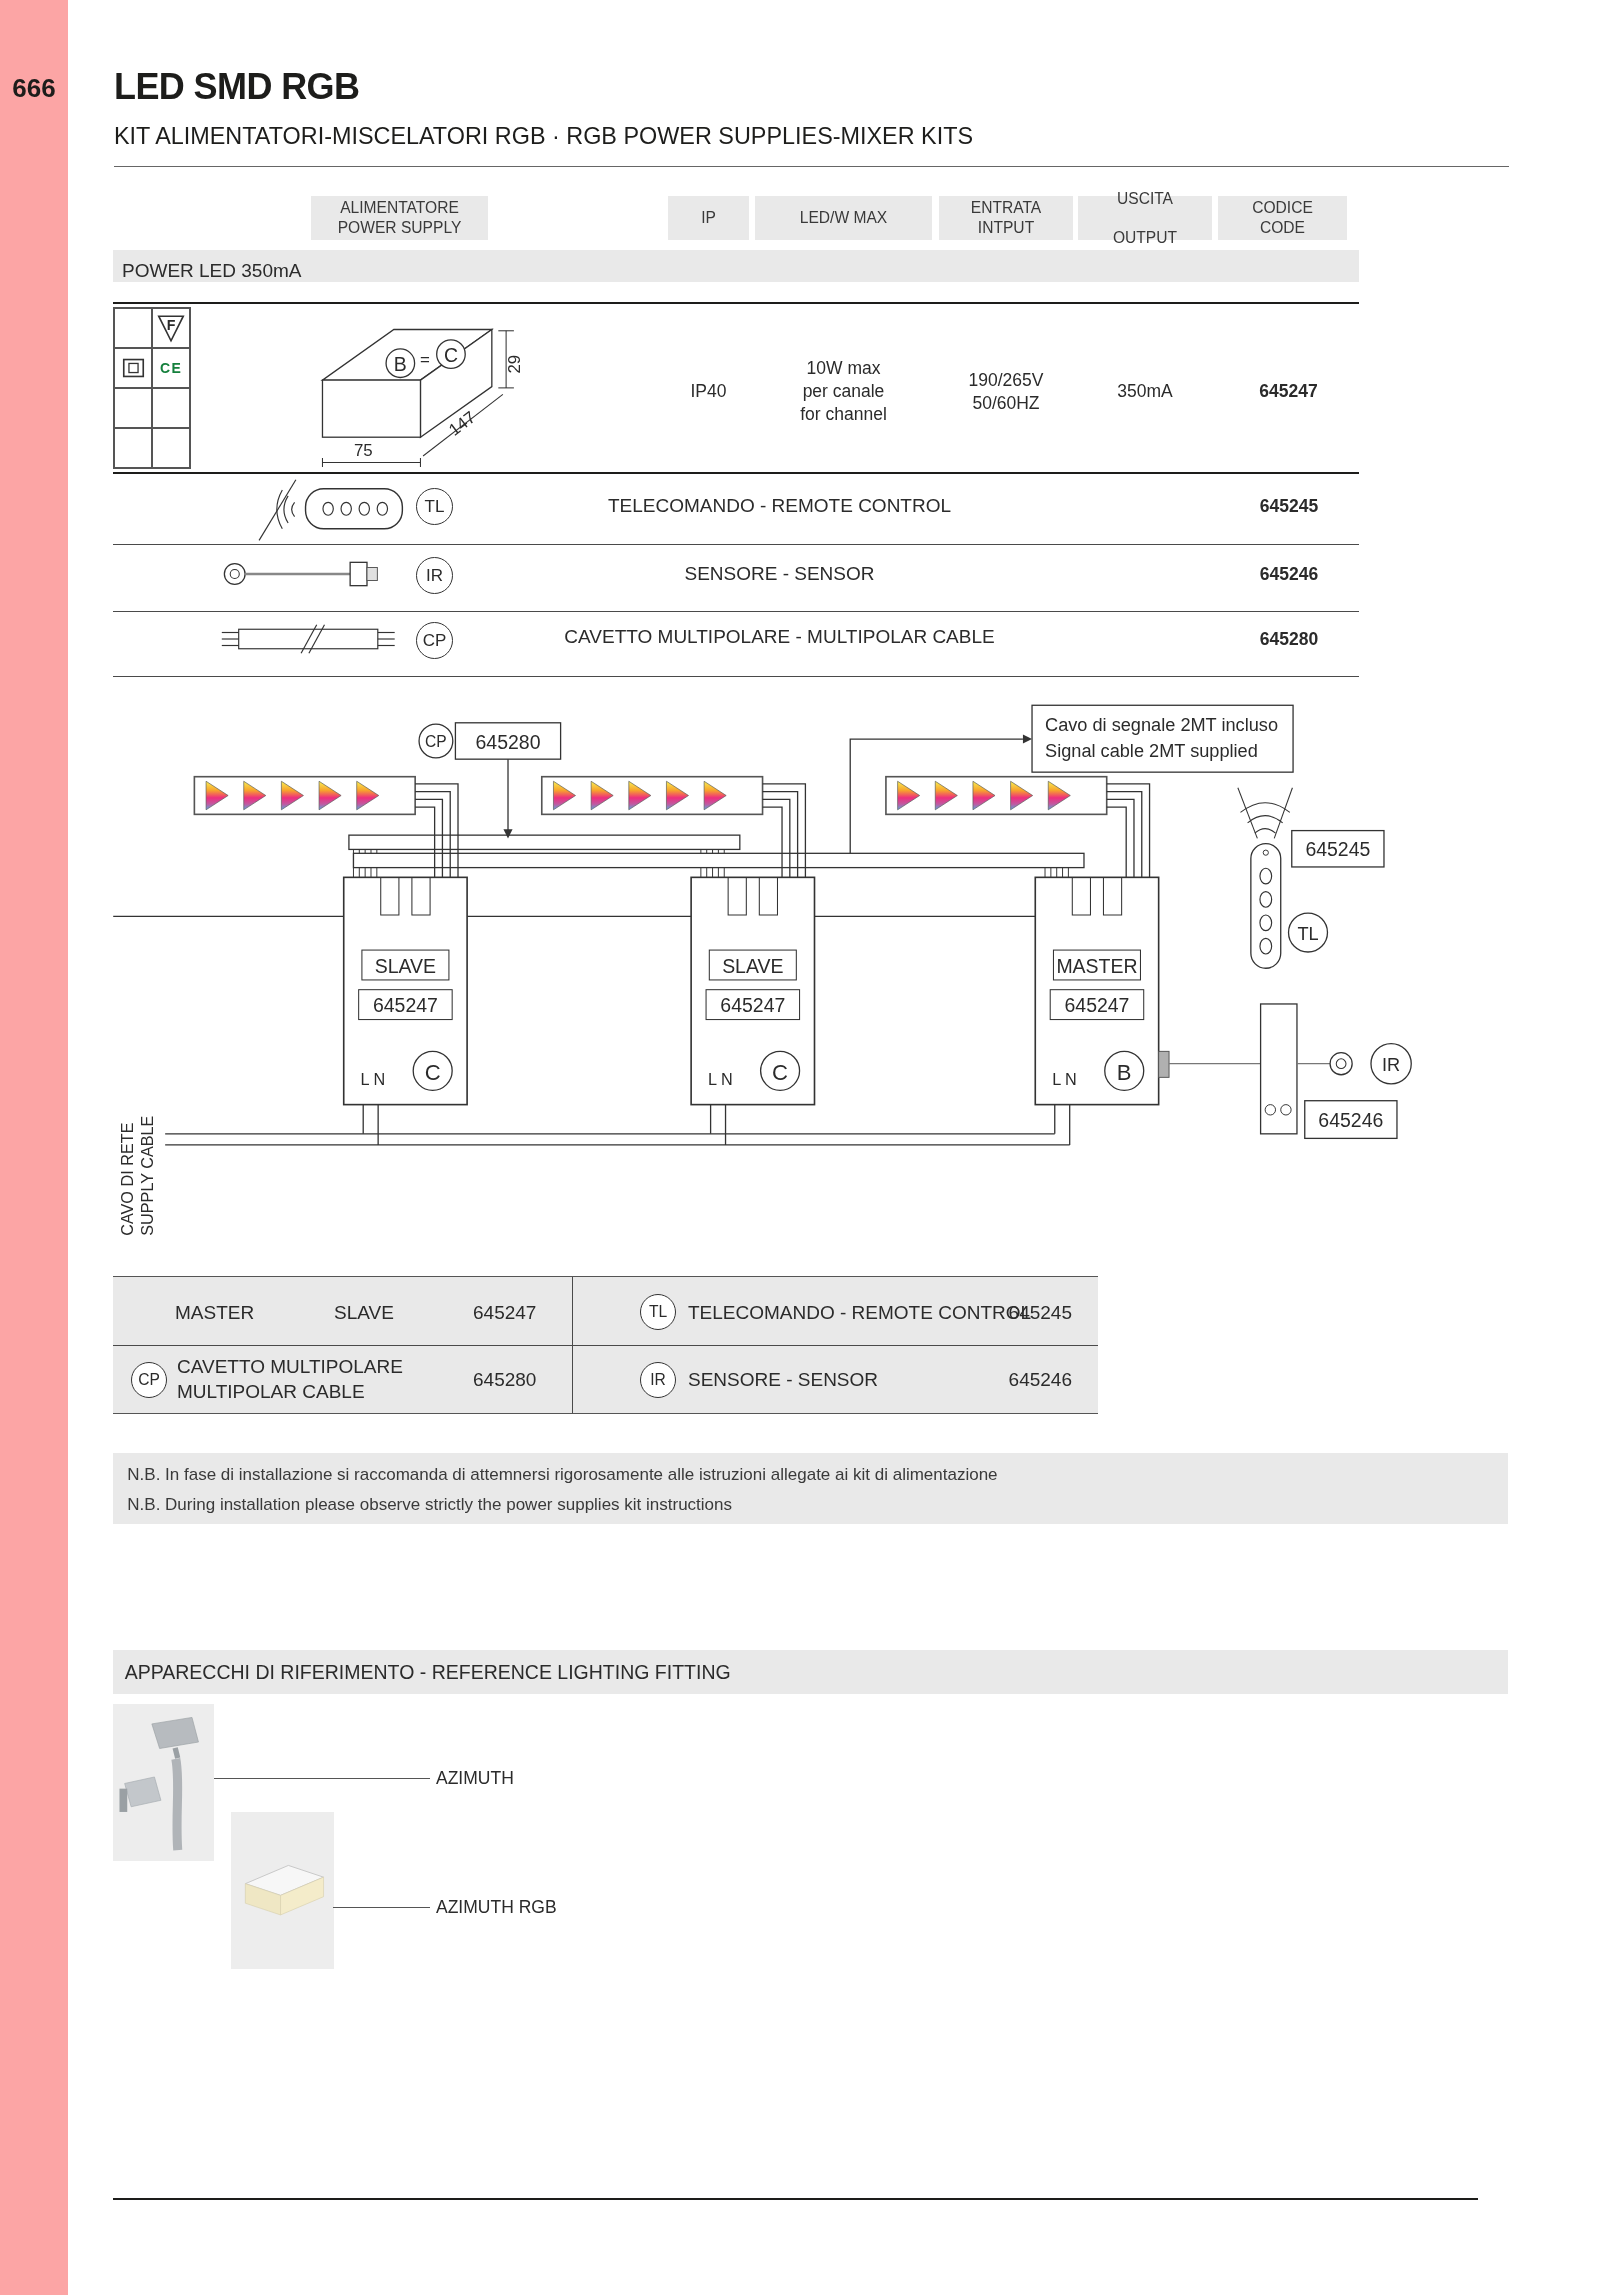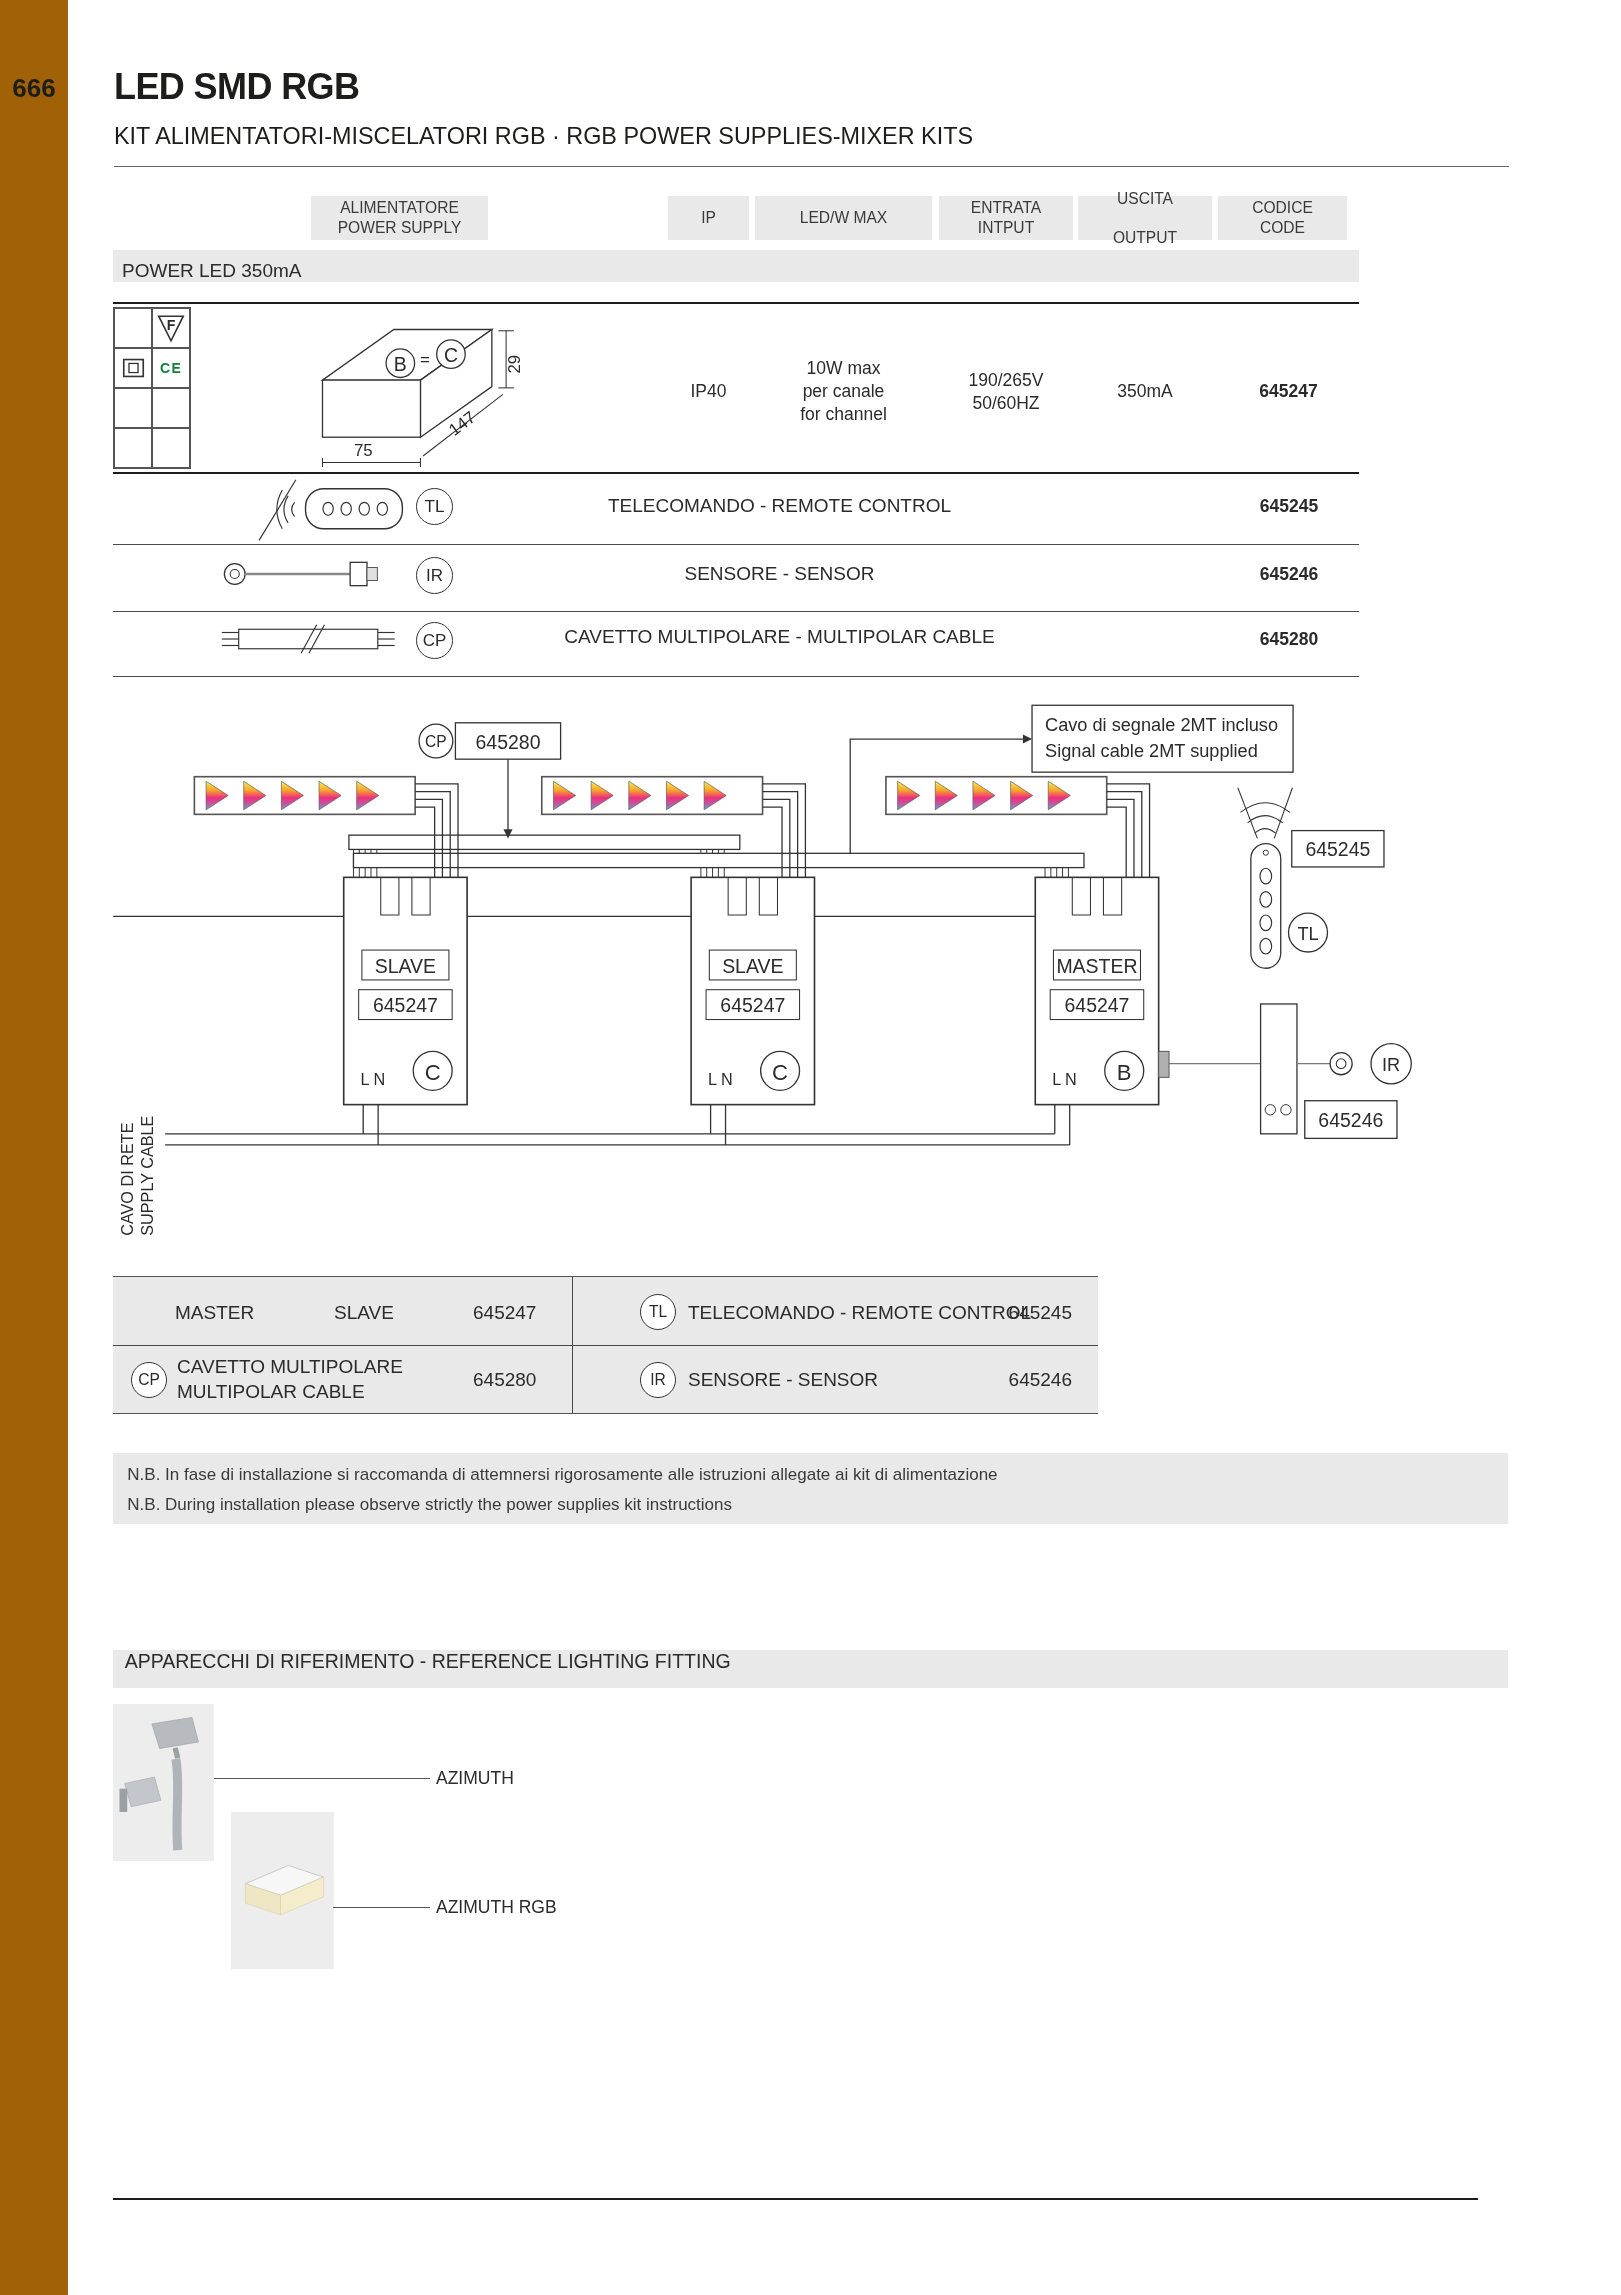--- a/index.html
+++ b/index.html
@@ -25,21 +25,21 @@
   .grid .cell{border:0.6px solid #555;display:flex;align-items:center;justify-content:center;}
   .ce-text{font-size:14px;font-weight:bold;letter-spacing:1.3px;color:#15803d;}
   .notes{font-size:17px;color:#3a3a3a;}
   .lblline{background:#555;height:1.3px;}
 </style>
 </head>
 <body>
 
 <div class="page">
 
-  <div class="abs" style="left:0;top:0;width:68px;height:2295px;background:#a16207;">
+  <div class="abs" style="left:0;top:0;width:68px;height:2295px;background:#fca5a5;">
     <div class="abs" style="left:0;top:73px;width:68px;text-align:center;font-size:26px;font-weight:bold;color:#1d1d1b;">666</div>
   </div>
 
   <div class="abs" style="left:114px;top:66px;font-size:36px;font-weight:bold;color:#1d1d1b;letter-spacing:-0.6px;">LED SMD RGB</div>
   <div class="abs" style="left:114px;top:123px;font-size:23.4px;color:#1d1d1b;white-space:nowrap;">KIT ALIMENTATORI-MISCELATORI RGB · RGB POWER SUPPLIES-MIXER KITS</div>
   <div class="abs" style="left:114px;top:166px;width:1395px;height:1.3px;background:#666;"></div>
 
   <div class="abs gray hcell" style="left:311px;top:196px;width:177px;height:44px;">
     <span>ALIMENTATORE</span>
     <span>POWER SUPPLY</span>
@@ -375,21 +375,21 @@
     </div>
     <span class="abs" style="left:575px;top:92px;font-size:19px;">SENSORE - SENSOR</span>
     <span class="abs" style="right:26px;top:92px;font-size:19px;">645246</span>
   </div>
 
   <div class="abs gray" style="left:113px;top:1453px;width:1395px;height:71px;">
     <div class="abs notes" style="left:14.3px;top:11.7px;">N.B. In fase di installazione si raccomanda di attemnersi rigorosamente alle istruzioni allegate ai kit di alimentazione</div>
     <div class="abs notes" style="left:14.3px;top:42px;">N.B. During installation please observe strictly the power supplies kit instructions</div>
   </div>
 
-  <div class="abs gray" style="left:113px;top:1650px;width:1395px;height:38px;display:flex;align-items:flex-start;">
+  <div class="abs gray" style="left:113px;top:1650px;width:1395px;height:44px;display:flex;align-items:center;">
     <span style="margin-left:11.7px;font-size:19.5px;color:#2b2b2b;">APPARECCHI DI RIFERIMENTO - REFERENCE LIGHTING FITTING</span>
   </div>
 
   <div class="abs" style="left:113px;top:1704px;width:101px;height:157px;background:#ededed;">
     <svg width="101" height="157" viewBox="0 0 156 241">
       <path d="M60 30 L122 20 L132 58 L72 68 Z" fill="#b7bbbf" stroke="#9aa0a4" stroke-width="1"></path>
       <path d="M92 68 L100 66 L104 82 L96 84 Z" fill="#9aa0a4"></path>
       <path d="M97 84 C104 120 96 170 100 225" fill="none" stroke="#b0b4b8" stroke-width="14"></path>
       <path d="M18 122 L64 112 L74 148 L28 158 Z" fill="#c3c7cb" stroke="#a5abb0" stroke-width="1"></path>
       <rect x="10" y="130" width="12" height="36" fill="#9aa0a4"></rect>

